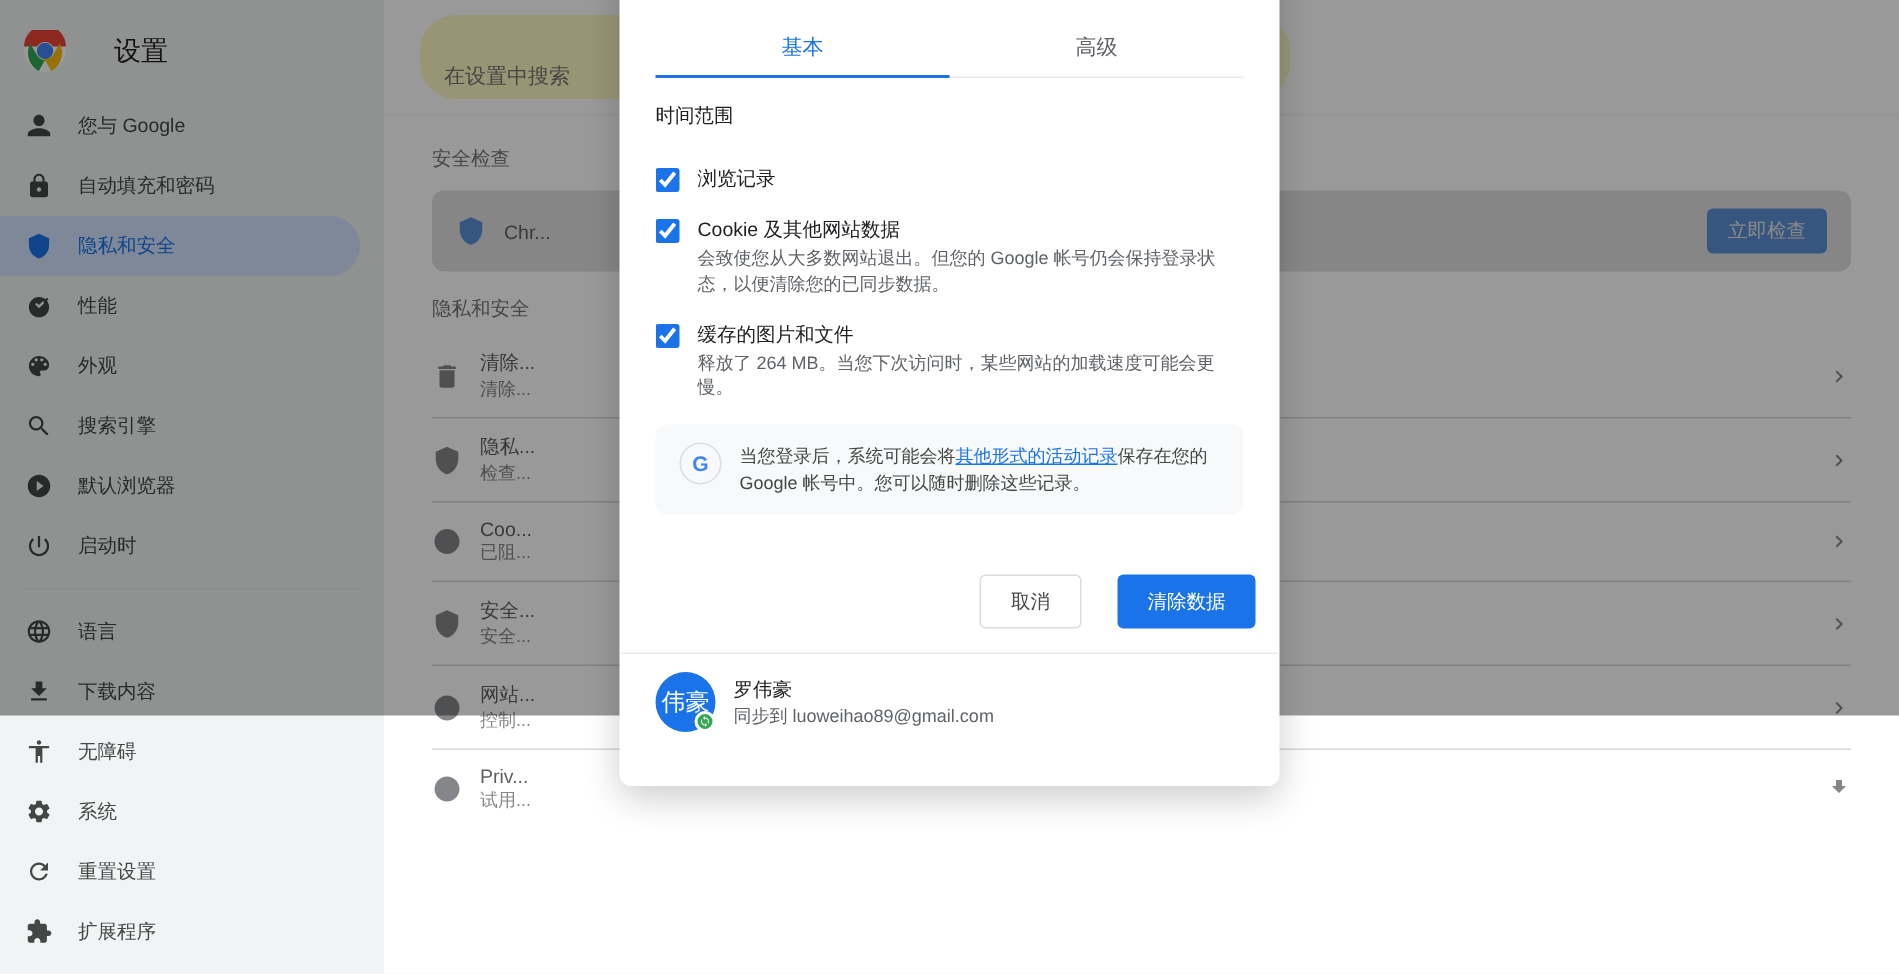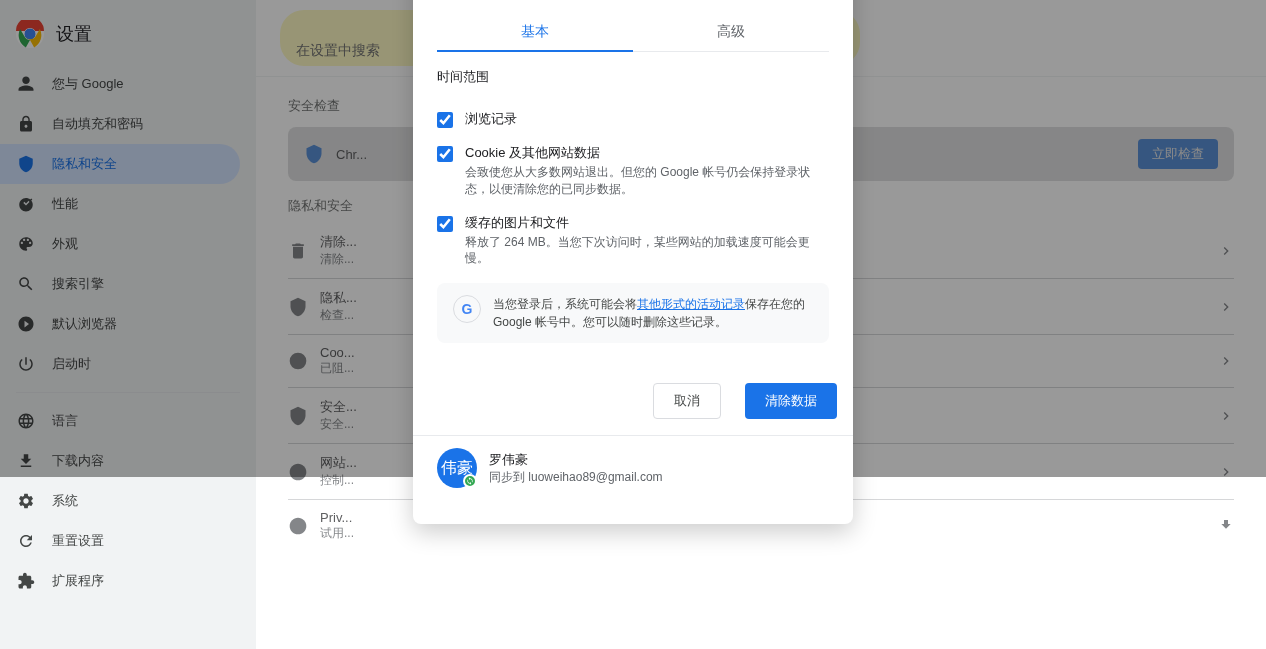--- a/index.html
+++ b/index.html
@@ -31,20 +31,21 @@
 
     .chrome-logo {
       width: 28px;
       height: 28px;
     }
 
     .sidebar-title {
       font-size: 18px;
       color: #202124;
       font-weight: 400;
+      margin-left: 20px;
     }
 
     .sidebar-item {
       display: flex;
       align-items: center;
       gap: 16px;
       padding: 0 16px;
       height: 40px;
       cursor: pointer;
       border-radius: 0 20px 20px 0;
@@ -417,20 +418,28 @@
 
   <div class="sidebar-item">
     <span class="icon">
       <svg width="18" height="18" viewBox="0 0 24 24" fill="currentColor">
           <path d="M19 9h-4V3H9v6H5l7 7 7-7zM5 18v2h14v-2H5z"></path>
         </svg>
     </span>
     <span>下载内容</span>
   </div>
 
+  <div class="sidebar-item">
+    <span class="icon">
+      <svg width="18" height="18" viewBox="0 0 24 24" fill="currentColor">
+          <path d="M12 2c1.1 0 2 .9 2 2s-.9 2-2 2-2-.9-2-2 .9-2 2-2zm9 7h-6v13h-2v-6h-2v6H9V9H3V7h18v2z"></path>
+        </svg>
+    </span>
+    <span>无障碍</span>
+  </div>
 
   <div class="sidebar-item">
     <span class="icon">
       <svg width="18" height="18" viewBox="0 0 24 24" fill="currentColor">
           <path d="M19.14,12.94c0.04-0.3,0.06-0.61,0.06-0.94c0-0.32-0.02-0.64-0.07-0.94l2.03-1.58c0.18-0.14,0.23-0.41,0.12-0.61 l-1.92-3.32c-0.12-0.22-0.37-0.29-0.59-0.22l-2.39,0.96c-0.5-0.38-1.03-0.7-1.62-0.94L14.4,2.81c-0.04-0.24-0.24-0.41-0.48-0.41 h-3.84c-0.24,0-0.43,0.17-0.47,0.41L9.25,5.35C8.66,5.59,8.12,5.92,7.63,6.29L5.24,5.33c-0.22-0.08-0.47,0-0.59,0.22L2.74,8.87 C2.62,9.08,2.66,9.34,2.86,9.48l2.03,1.58C4.84,11.36,4.8,11.69,4.8,12s0.02,0.64,0.07,0.94l-2.03,1.58 c-0.18,0.14-0.23,0.41-0.12,0.61l1.92,3.32c0.12,0.22,0.37,0.29,0.59,0.22l2.39-0.96c0.5,0.38,1.03,0.7,1.62,0.94l0.36,2.54 c0.05,0.24,0.24,0.41,0.48,0.41h3.84c0.24,0,0.44-0.17,0.47-0.41l0.36-2.54c0.59-0.24,1.13-0.56,1.62-0.94l2.39,0.96 c0.22,0.08,0.47,0,0.59-0.22l1.92-3.32c0.12-0.22,0.07-0.47-0.12-0.61L19.14,12.94z M12,15.6c-1.98,0-3.6-1.62-3.6-3.6 s1.62-3.6,3.6-3.6s3.6,1.62,3.6,3.6S13.98,15.6,12,15.6z"></path>
         </svg>
     </span>
     <span>系统</span>
   </div>
 

